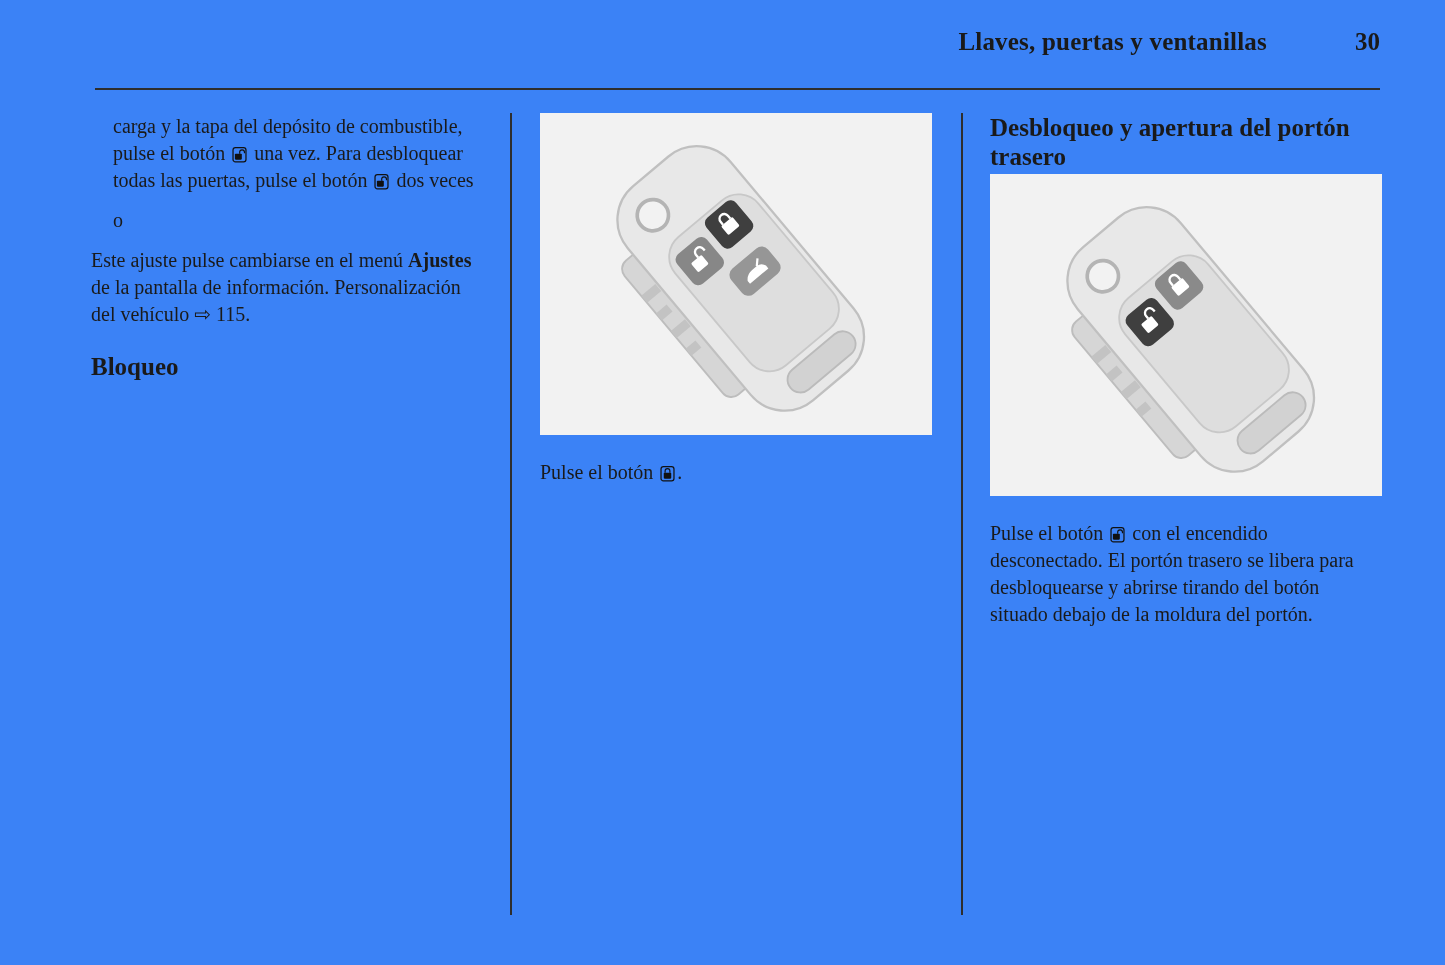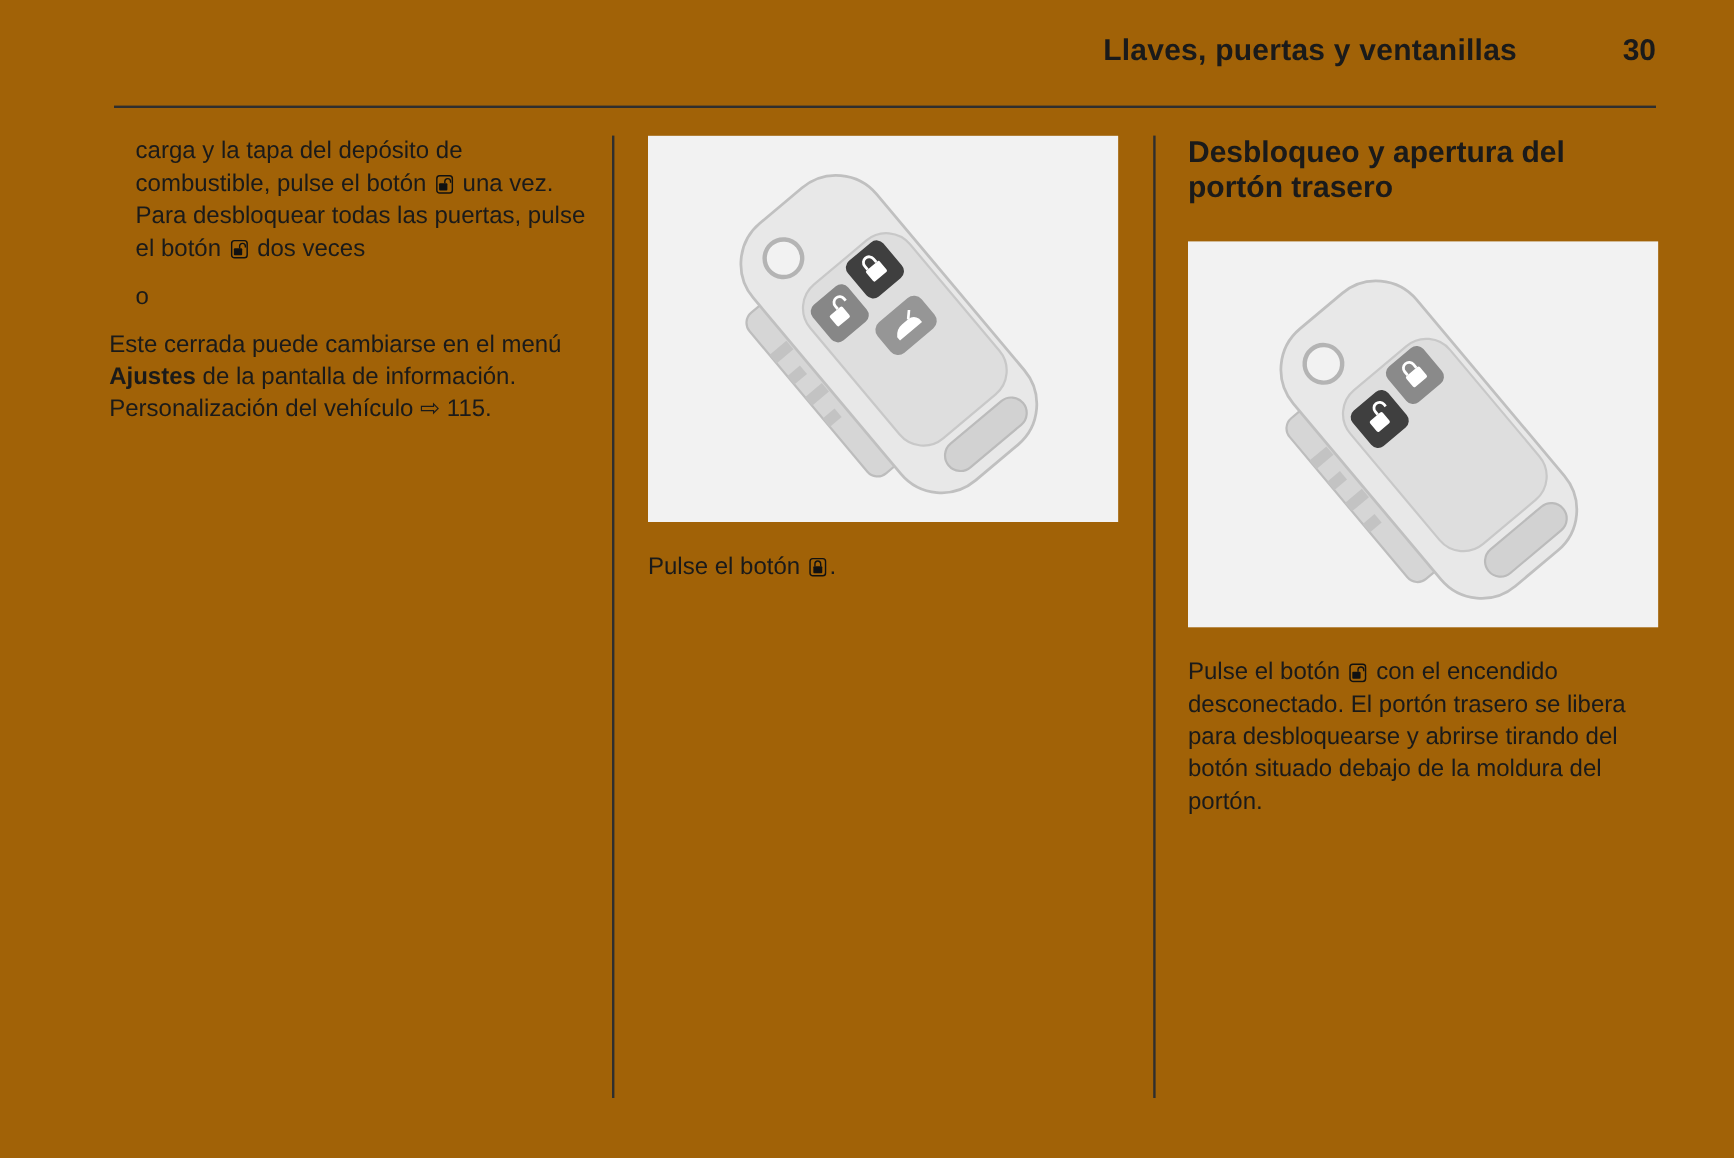--- a/index.html
+++ b/index.html
@@ -1,19 +1,19 @@
 <!DOCTYPE html>
 <html><head>
 <meta charset="utf-8">
 <style>
   * { margin:0; padding:0; box-sizing:border-box; }
   html,body { background:#ffffff; }
   .page {
-    position:relative; width:1445px; height:965px; background:#a16207;
-    font-family:Liberation Sans, sans-serif; color:#1a1a1a; overflow:hidden;
+    position:relative; width:1445px; height:965px; background:#3b82f6;
+    font-family:Liberation Serif, serif; color:#1a1a1a; overflow:hidden;
   }
   .page-header {
     position:absolute; left:95px; right:65px; top:28px;
     display:flex; justify-content:flex-end; align-items:baseline;
   }
   .chapter-title { font-size:25px; font-weight:bold; letter-spacing:0.2px; }
   .page-number { font-size:25px; font-weight:bold; margin-left:88px; }
   .header-rule { position:absolute; left:95px; right:65px; top:88px; border-top:2px solid #2e2e2e; }
 
   .divider { position:absolute; top:113px; height:802px; width:2px; background:#2e2e2e; }
@@ -26,21 +26,21 @@
   .col-right { left:990px; width:392px; }
 
   .body { margin-bottom:13px; }
   .list-item { display:flex; margin-bottom:13px; }
   .list-item .body { margin-bottom:0; }
   .list-item.continued { padding-left:22px; }
   .bullet { flex:0 0 auto; width:9px; height:9px; background:#111; margin:9px 13px 0 0; }
   .connector { padding-left:22px; }
 
   .section-heading { font-size:25px; line-height:29px; font-weight:bold; margin:24px 0 10px; }
-  .col-right .section-heading { margin:0 0 30px; }
+  .col-right .section-heading { margin:0 0 3px; }
 
   .bold { font-weight:bold; }
   .page-ref { white-space:nowrap; }
 
   .figure { width:100%; height:322px; margin:0 0 24px; }
   .col-right .figure { margin-top:2px; }
   .fob-svg { display:block; width:100%; height:322px; }
 
   .key-icon { display:inline-block; vertical-align:-3px; margin:0 2px; }
   .key-icon svg { display:block; }
@@ -94,24 +94,25 @@
                 <use href="#padlock-open"></use>
               </g>
             </svg></span><span> dos veces</span>
       </p>
     </div>
 
     <p class="body connector">o</p>
 
 
     <p class="body">
-      <span>Este cerrada puede cambiarse en el menú </span><span class="bold">Ajustes</span><span> de la pantalla de información. Personalización del vehículo </span><span class="page-ref">⇨ 115.</span>
+      <span>Este ajuste pulse cambiarse en el menú </span><span class="bold">Ajustes</span><span> de la pantalla de información. Personalización del vehículo </span><span class="page-ref">⇨ 115.</span>
     </p>
 
 
+    <h2 class="section-heading">Bloqueo</h2>
 
 
   </section>
 
   <section class="col col-mid">
 
     <div class="figure">
       <svg class="fob-svg" viewBox="0 0 392 322">
         <rect x="0" y="0" width="392" height="322" fill="#f2f2f2"></rect>
         <g transform="translate(200,166) rotate(-40) scale(0.92)">

